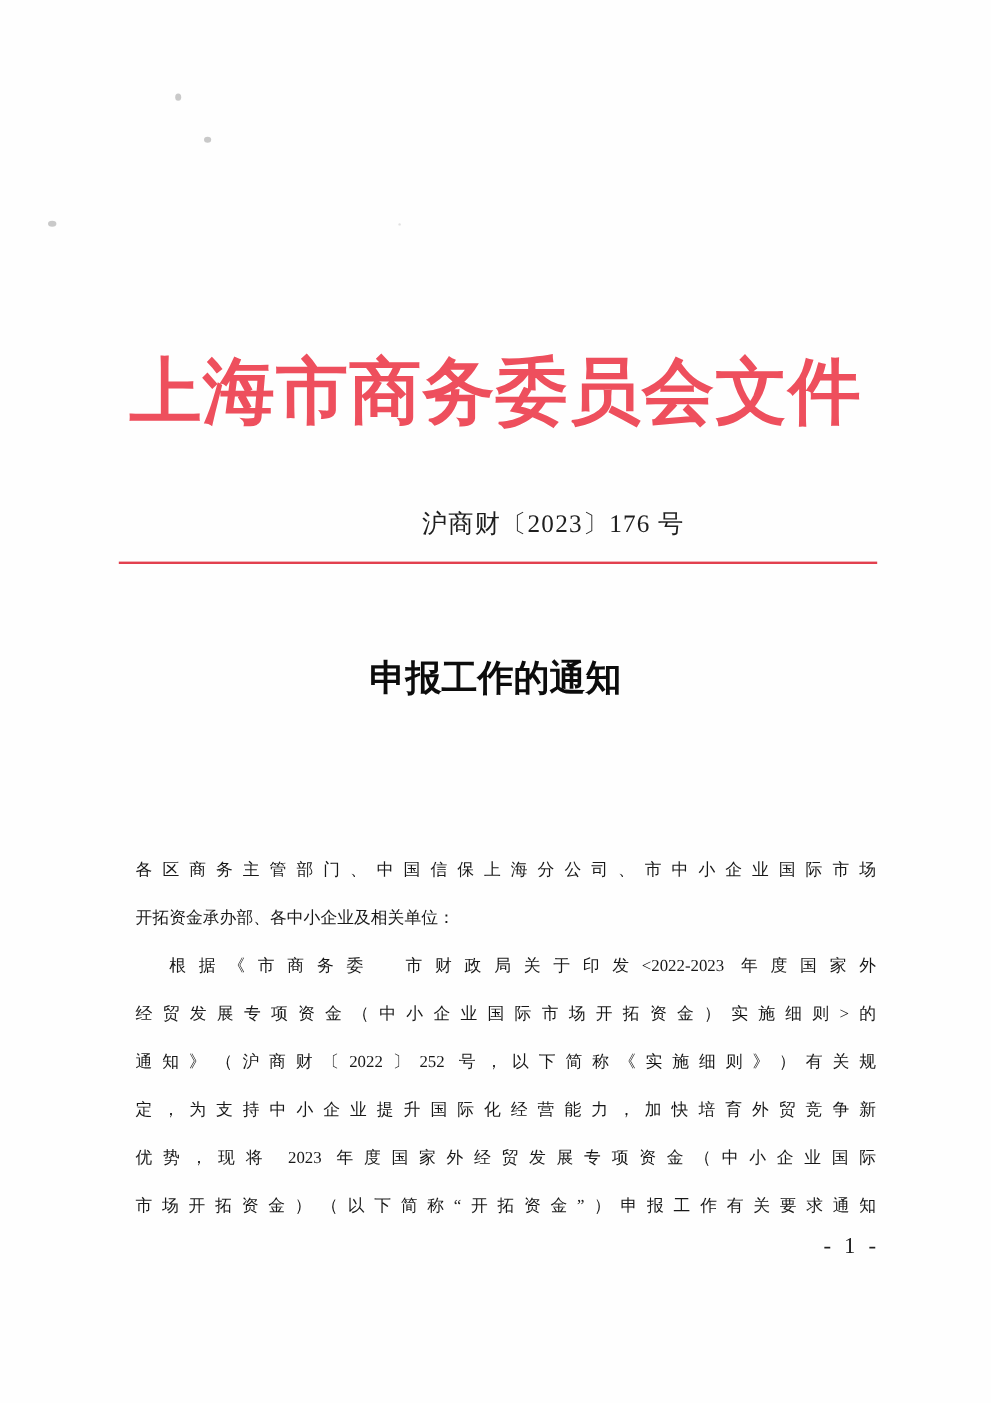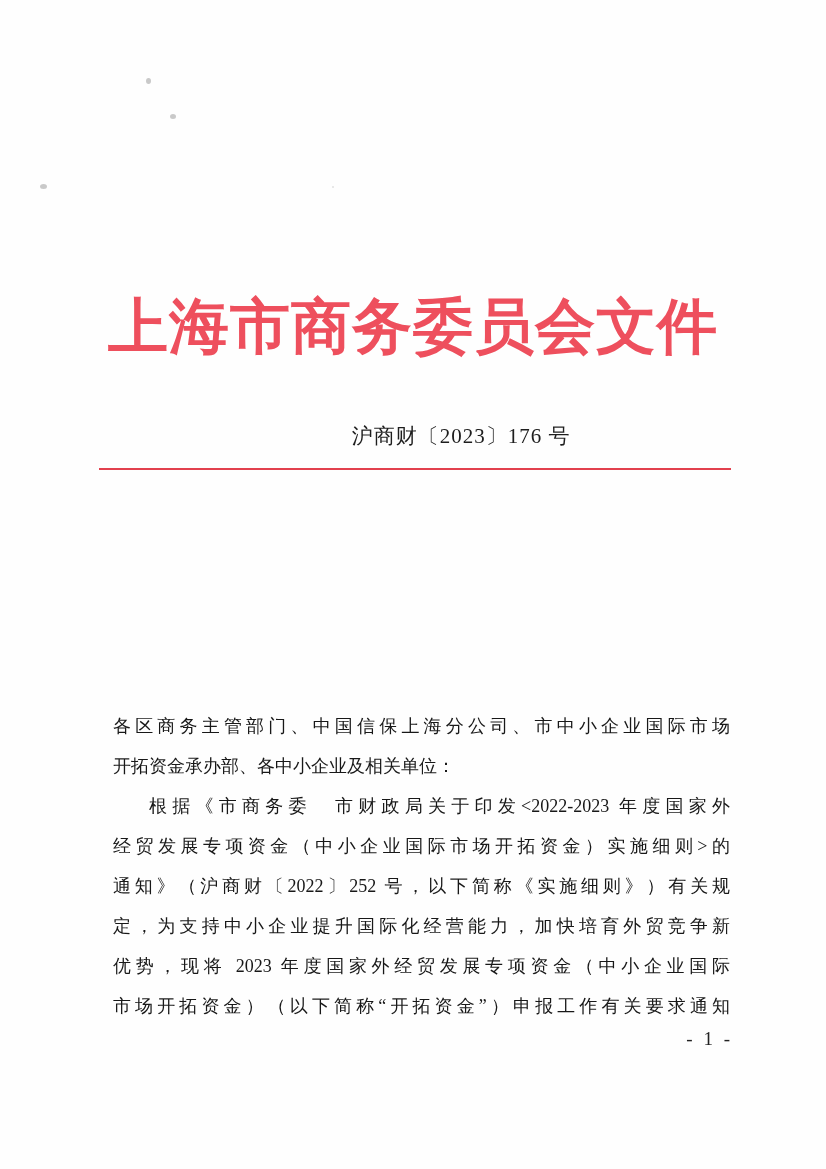--- a/index.html
+++ b/index.html
@@ -67,21 +67,21 @@
     font-weight: bold;
     color: #0c0c0c;
   }
 
   
   .body-block {
     position: absolute;
     top: 706px;
     left: 113px;
     width: 617px;
-    font-size: 18px;
+    font-size: 14px;
     line-height: 40px;
     color: #181818;
   }
   .body-line {
     text-align: justify;
     text-align-last: justify;
   }
   .body-line.no-just {
     text-align: right;
     text-align-last: left;
@@ -122,20 +122,21 @@
   <div class="speck s3"></div>
   <div class="speck s4"></div>
 
   <h1 class="org-title">上海市商务委员会文件</h1>
 
   <div class="doc-number">沪商财〔2023〕176 号</div>
 
   <div class="red-rule"></div>
 
   <div class="doc-title">
+    <div>申报工作的通知</div>
   </div>
 
   <div class="body-block">
     <div class="body-line">各区商务主管部门、中国信保上海分公司、市中小企业国际市场</div>
     <div class="body-line no-just">开拓资金承办部、各中小企业及相关单位：</div>
     <div class="body-line indent">根据《市商务委　市财政局关于印发&lt;2022-2023 年度国家外</div>
     <div class="body-line">经贸发展专项资金（中小企业国际市场开拓资金）实施细则&gt;的</div>
     <div class="body-line">通知》（沪商财〔2022〕252 号，以下简称《实施细则》）有关规</div>
     <div class="body-line">定，为支持中小企业提升国际化经营能力，加快培育外贸竞争新</div>
     <div class="body-line">优势，现将 2023 年度国家外经贸发展专项资金（中小企业国际</div>

